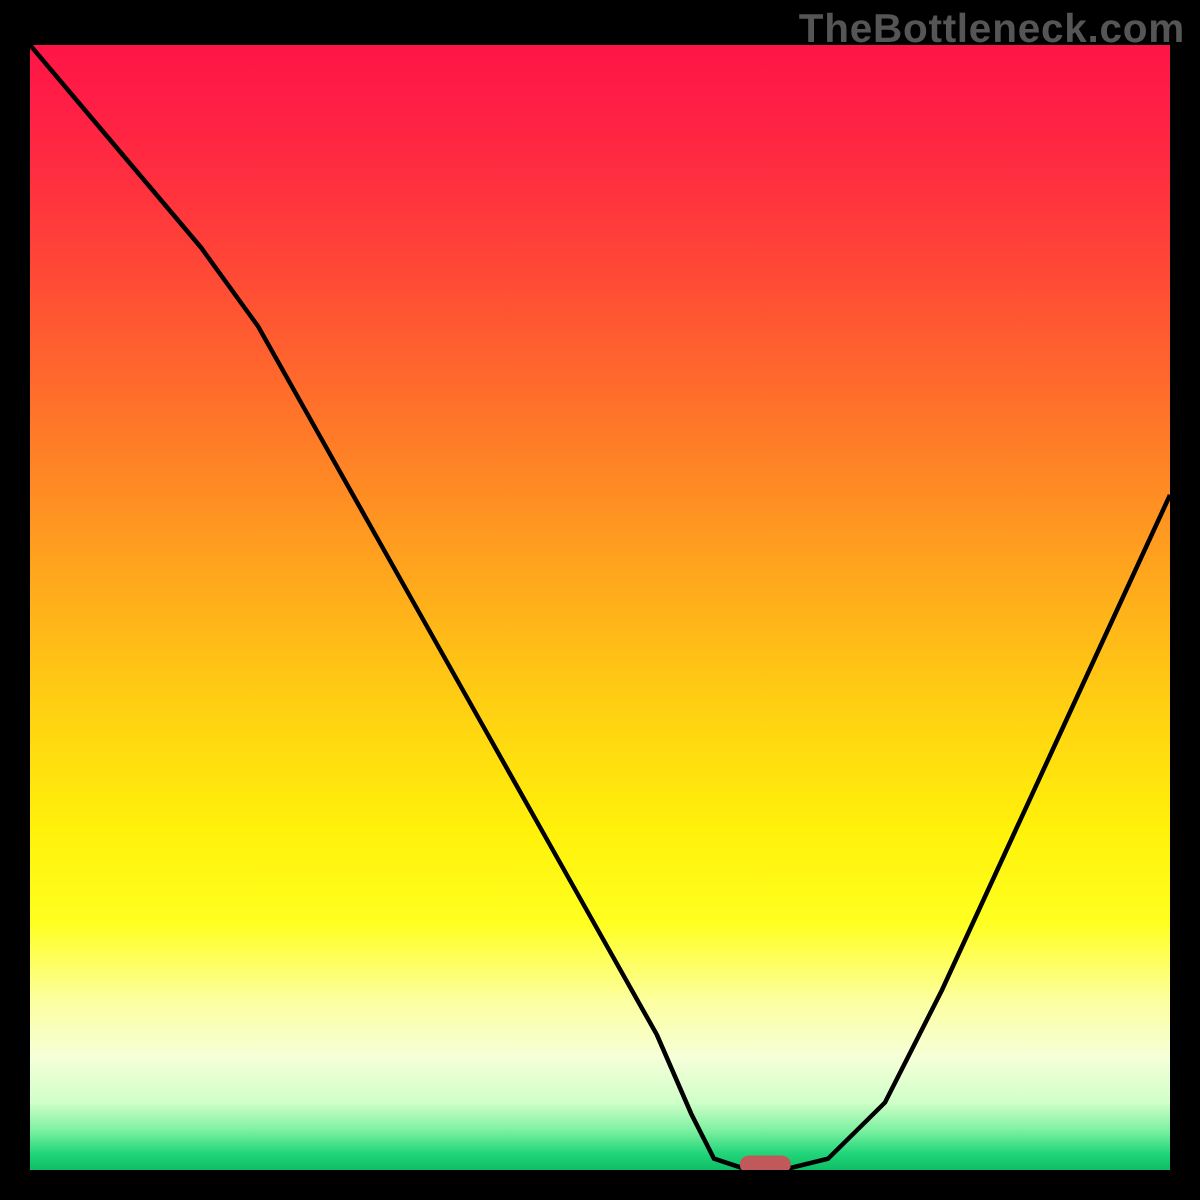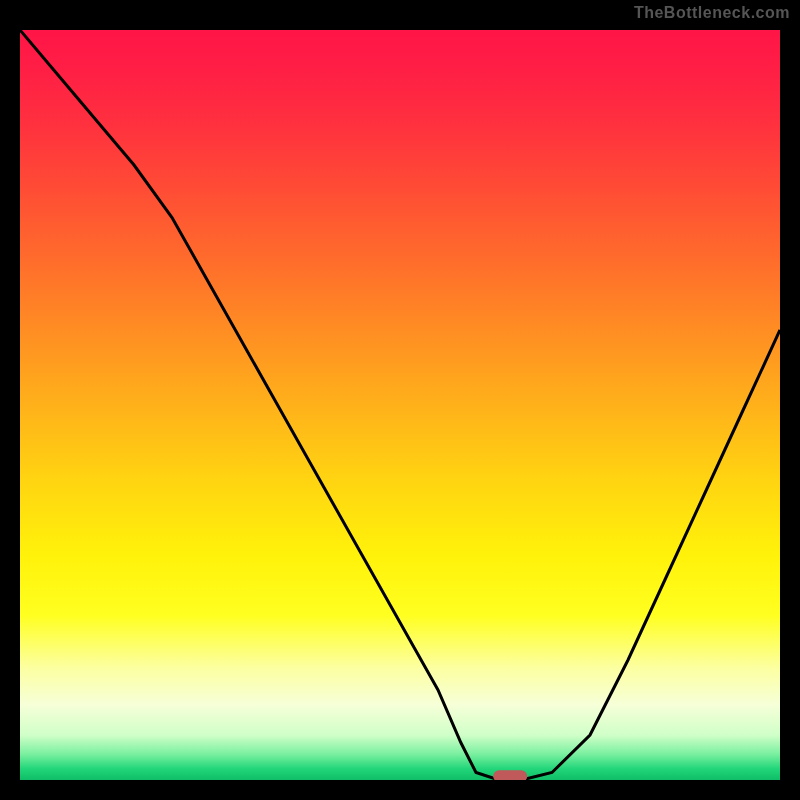--- a/index.html
+++ b/index.html
@@ -14,21 +14,21 @@
   .wrap {
     position: relative;
     width: 800px;
     height: 800px;
   }
   .watermark {
     position: absolute;
     top: 4px;
     right: 10px;
     color: #555;
-    font-size: 16px;
+    font-size: 27px;
     font-weight: bold;
     letter-spacing: 0.5px;
     user-select: none;
   }
   .plot {
     position: absolute;
     left: 20px;
     top: 30px;
     width: 760px;
     height: 750px;

